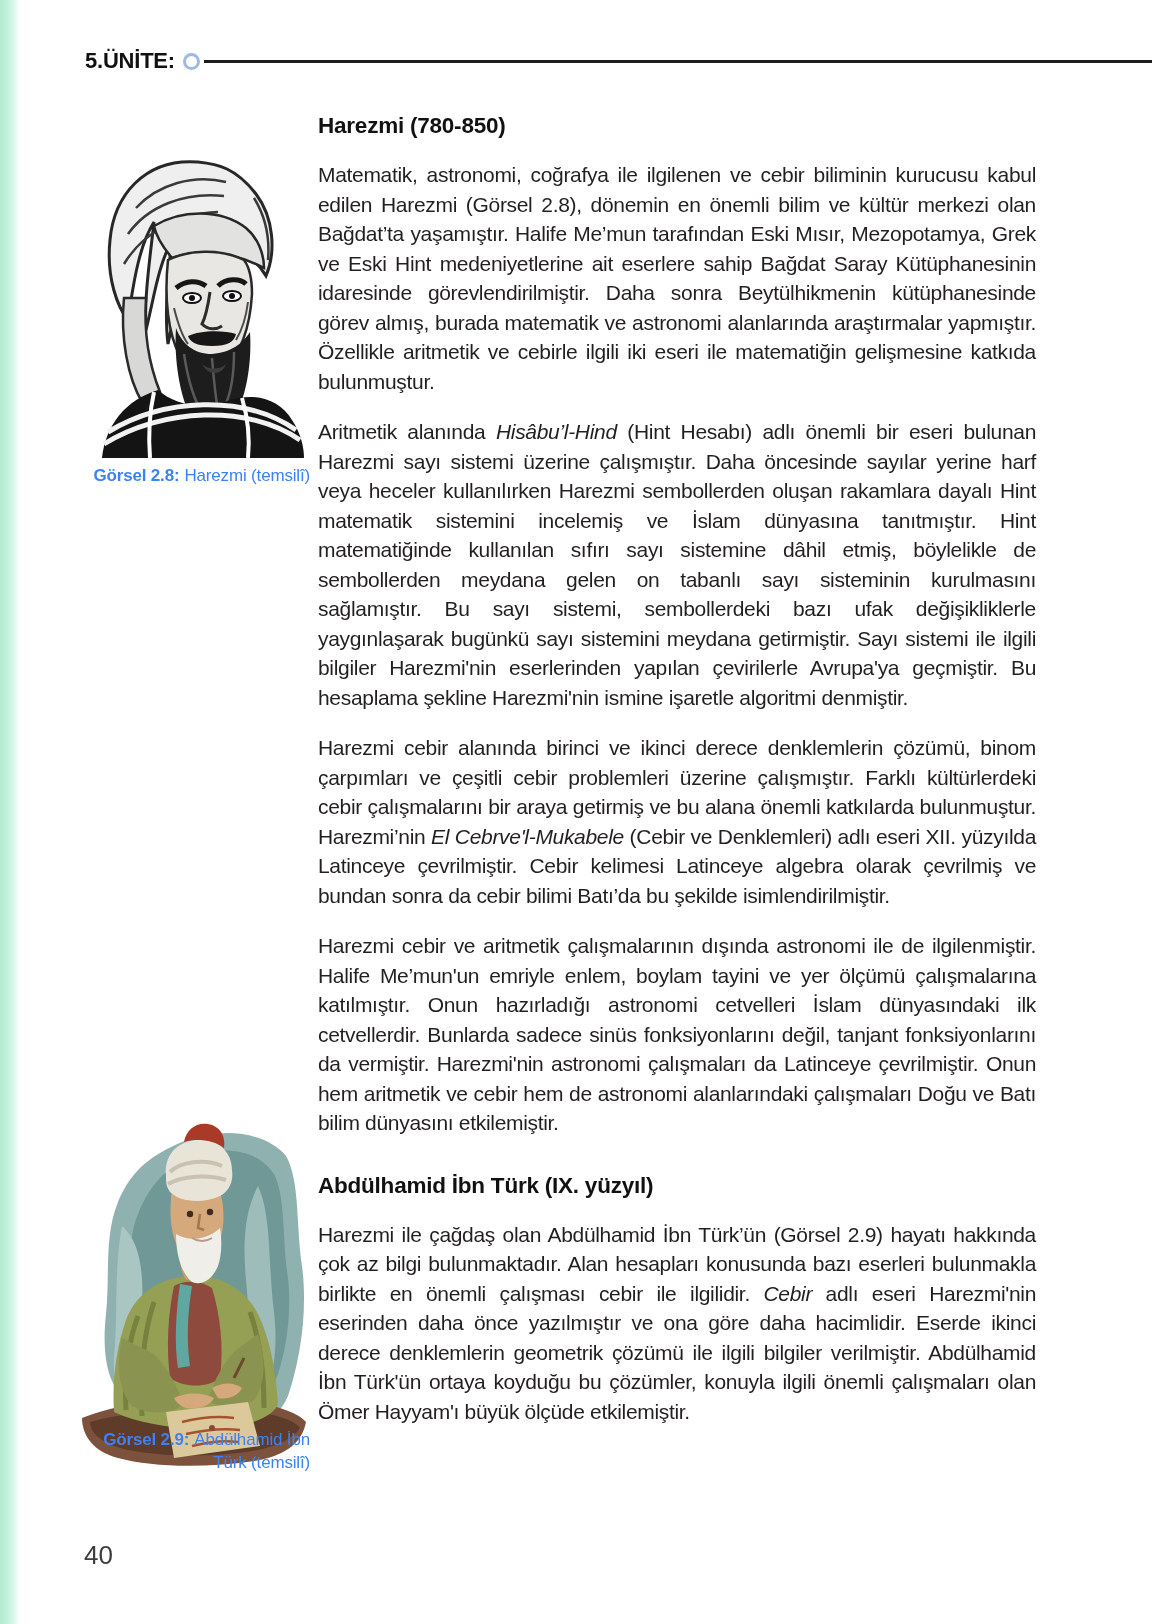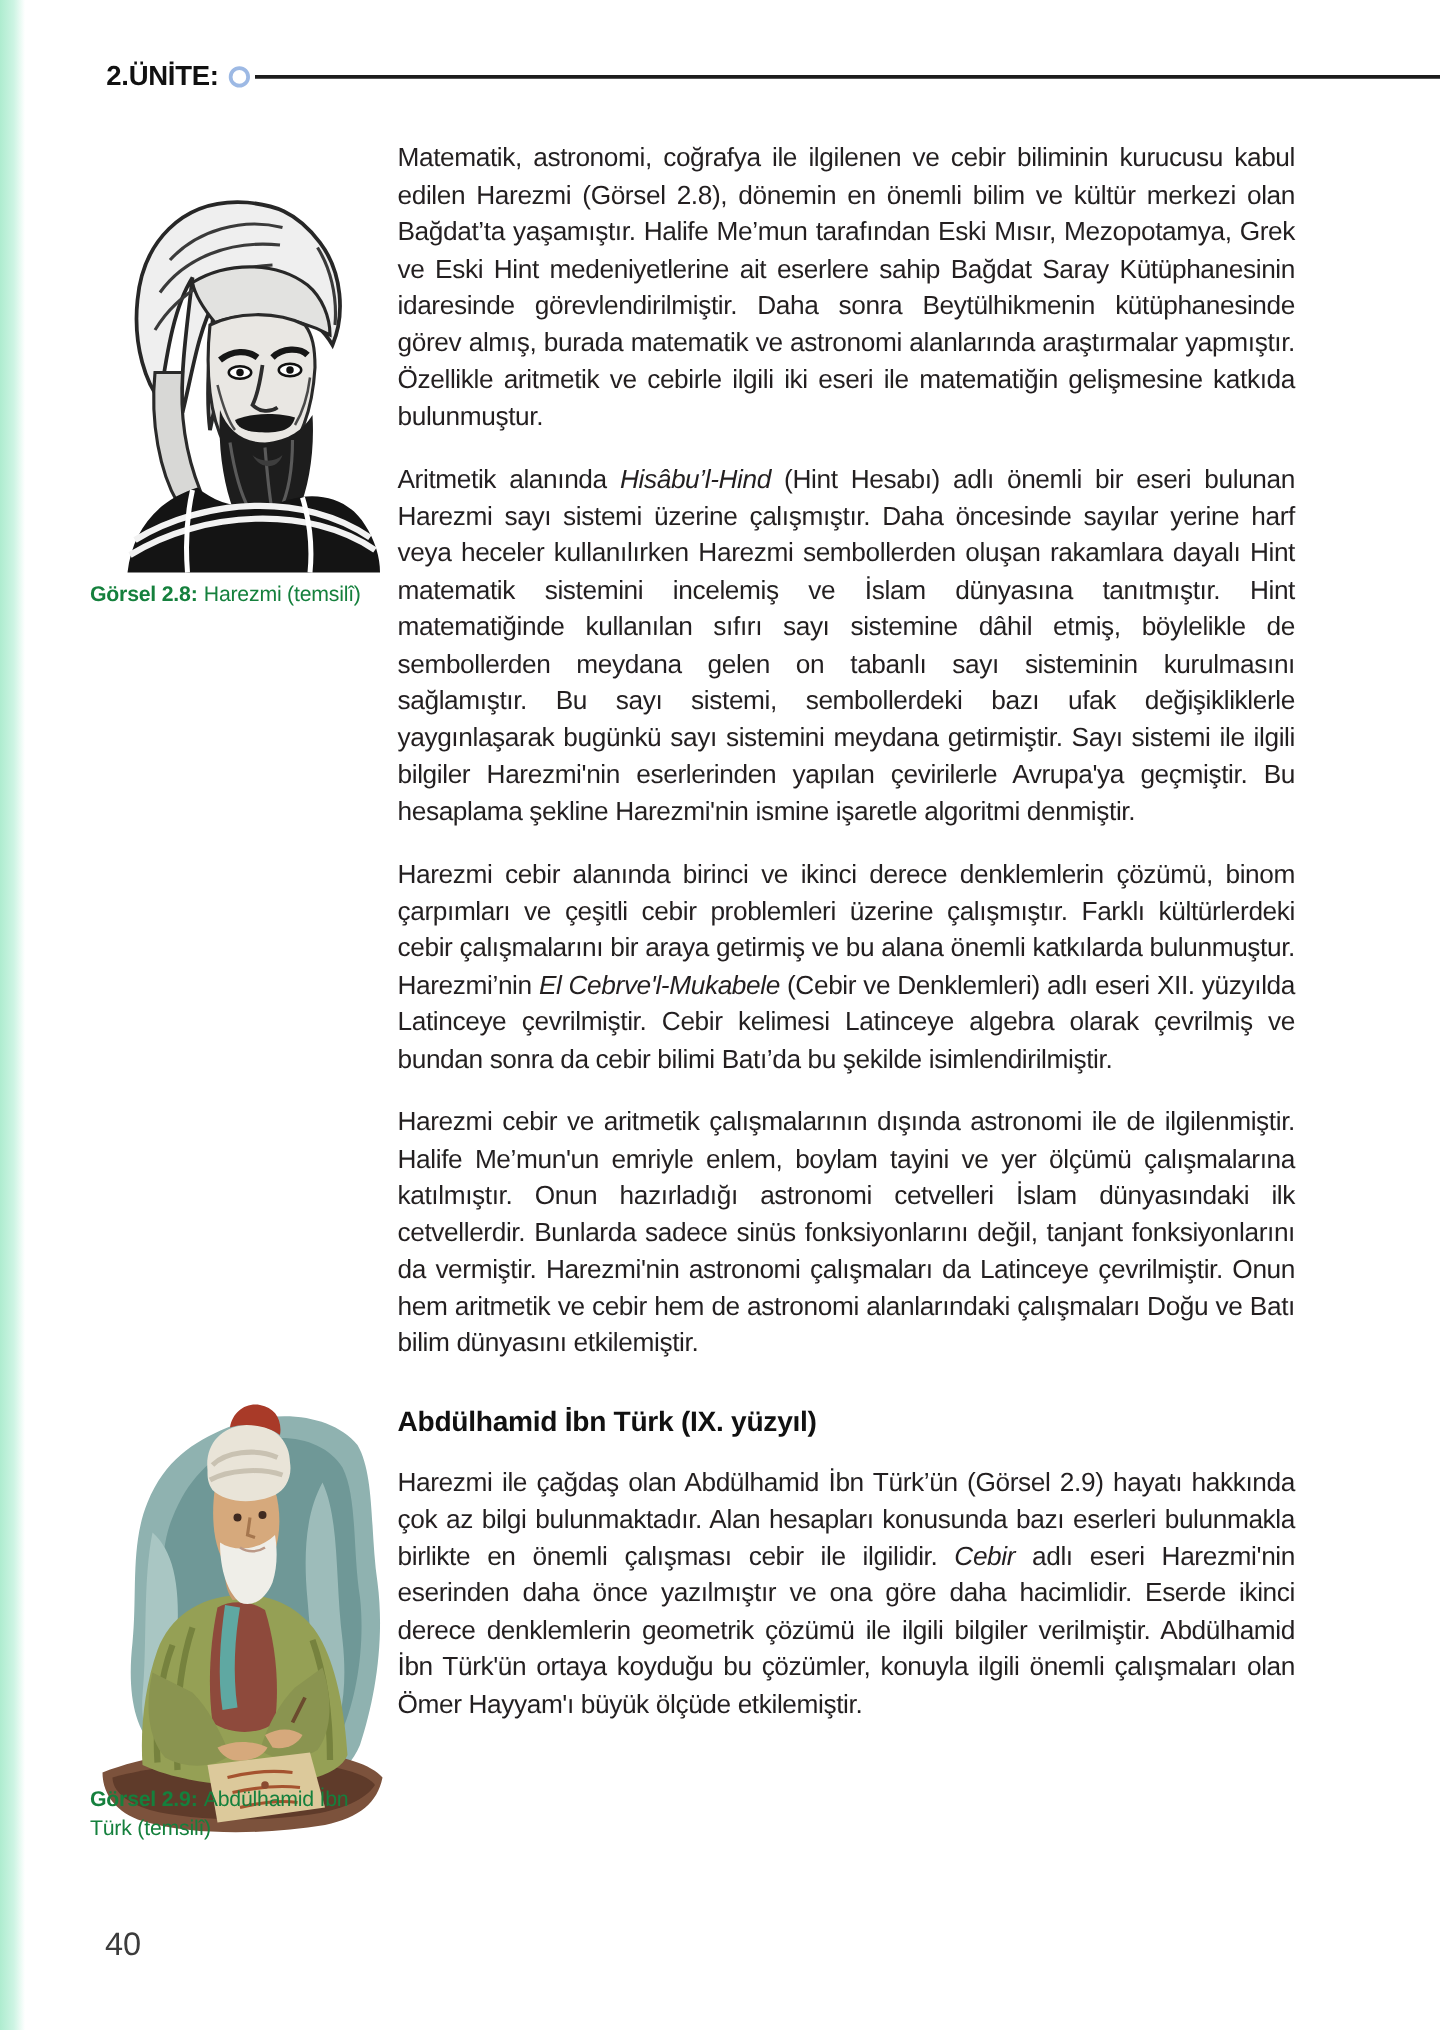--- a/index.html
+++ b/index.html
@@ -40,38 +40,38 @@
     font-size:22.5px;font-weight:bold;color:#111111;
     margin:0 0 20px 0;line-height:28px;text-align:left;letter-spacing:-0.01em;
   }
   h2.sec-heading.second{margin-top:34px;}
   p.body-par{margin:0 0 21px 0;}
   p.body-par i{font-style:italic;}
   
   .figure{position:absolute;}
   .fig-caption{
     position:absolute;left:72px;width:238px;
-    font-size:17px;line-height:23px;color:#15803d;text-align:left;
+    font-size:17px;line-height:23px;color:#3b82f6;text-align:right;
     letter-spacing:-0.01em;
   }
   .fig-caption .cap-label{font-weight:bold;margin-right:5px;}
   .page-number{
     position:absolute;left:84px;top:1540px;
     font-size:26px;color:#3c3c3c;letter-spacing:0;
   }
 </style>
 </head>
 <body>
 
 <div class="page">
 
   <div class="edge-stripe"></div>
 
   <div class="header">
-    <span class="unit-label">2.ÜNİTE:</span>
+    <span class="unit-label">5.ÜNİTE:</span>
     <span class="header-marker"></span>
     <span class="header-rule"></span>
   </div>
 
   <div class="figure" style="left:84px;top:148px;">
     <svg width="228" height="312" viewBox="0 0 228 312" aria-hidden="true">
 
       <path d="M114 14 C60 10 30 48 26 92 C22 130 34 160 44 172 C50 130 56 96 70 74 C66 110 60 150 62 182 C70 150 74 118 88 92 C84 124 80 164 84 196 C92 160 96 120 112 98 C140 92 168 104 182 128 C192 104 190 70 172 46 C152 20 134 16 114 14 Z" fill="#efefef" stroke="#272727" stroke-width="3"></path>
       <path d="M52 60 C74 36 110 26 142 34 M44 86 C64 58 100 44 140 48 M40 116 C58 86 92 66 134 64 M170 50 C180 66 186 88 184 112" stroke="#3a3a3a" stroke-width="2.5" fill="none"></path>
       <path d="M70 78 C96 62 136 60 162 80 C174 90 180 106 180 120 C150 104 116 100 88 110 C78 98 72 88 70 78 Z" fill="#e2e2e0" stroke="#272727" stroke-width="2.5"></path>
@@ -145,20 +145,21 @@
       <circle cx="150" cy="312" r="3" fill="#8a4a30"></circle>
 
       <path d="M172 262 L182 242" stroke="#6b4a2e" stroke-width="3"></path>
     </svg>
   </div>
   <div class="fig-caption" style="top:1428px;">
     <span class="cap-label">Görsel 2.9:</span><span>Abdülhamid İbn Türk (temsilî)</span>
   </div>
 
   <div class="main-col">
+    <h2 class="sec-heading">Harezmi (780-850)</h2>
     <p class="body-par"><span>Matematik, astronomi, coğrafya ile ilgilenen ve cebir biliminin kurucusu kabul edilen Harezmi (Görsel 2.8), dönemin en önemli bilim ve kültür merkezi olan Bağdat’ta yaşamıştır. Halife Me’mun tarafından Eski Mısır, Mezopotamya, Grek ve Eski Hint medeniyetlerine ait eserlere sahip Bağdat Saray Kütüphanesinin idaresinde görevlendirilmiştir. Daha sonra Beytülhikmenin kütüphanesinde görev almış, burada matematik ve astronomi alanlarında araştırmalar yapmıştır. Özellikle aritmetik ve cebirle ilgili iki eseri ile matematiğin gelişmesine katkıda bulunmuştur.</span></p>
     <p class="body-par"><span>Aritmetik alanında </span><i>Hisâbu’l-Hind</i><span> (Hint Hesabı) adlı önemli bir eseri bulunan Harezmi sayı sistemi üzerine çalışmıştır. Daha öncesinde sayılar yerine harf veya heceler kullanılırken Harezmi sembollerden oluşan rakamlara dayalı Hint matematik sistemini incelemiş ve İslam dünyasına tanıtmıştır. Hint matematiğinde kullanılan sıfırı sayı sistemine dâhil etmiş, böylelikle de sembollerden meydana gelen on tabanlı sayı sisteminin kurulmasını sağlamıştır. Bu sayı sistemi, sembollerdeki bazı ufak değişikliklerle yaygınlaşarak bugünkü sayı sistemini meydana getirmiştir. Sayı sistemi ile ilgili bilgiler Harezmi'nin eserlerinden yapılan çevirilerle Avrupa'ya geçmiştir. Bu hesaplama şekline Harezmi'nin ismine işaretle algoritmi denmiştir.</span></p>
     <p class="body-par"><span>Harezmi cebir alanında birinci ve ikinci derece denklemlerin çözümü, binom çarpımları ve çeşitli cebir problemleri üzerine çalışmıştır. Farklı kültürlerdeki cebir çalışmalarını bir araya getirmiş ve bu alana önemli katkılarda bulunmuştur. Harezmi’nin </span><i>El Cebrve'l-Mukabele</i><span> (Cebir ve Denklemleri) adlı eseri XII. yüzyılda Latinceye çevrilmiştir. Cebir kelimesi Latinceye algebra olarak çevrilmiş ve bundan sonra da cebir bilimi Batı’da bu şekilde isimlendirilmiştir.</span></p>
     <p class="body-par"><span>Harezmi cebir ve aritmetik çalışmalarının dışında astronomi ile de ilgilenmiştir. Halife Me’mun'un emriyle enlem, boylam tayini ve yer ölçümü çalışmalarına katılmıştır. Onun hazırladığı astronomi cetvelleri İslam dünyasındaki ilk cetvellerdir. Bunlarda sadece sinüs fonksiyonlarını değil, tanjant fonksiyonlarını da vermiştir. Harezmi'nin astronomi çalışmaları da Latinceye çevrilmiştir. Onun hem aritmetik ve cebir hem de astronomi alanlarındaki çalışmaları Doğu ve Batı bilim dünyasını etkilemiştir.</span></p>
     <h2 class="sec-heading second">Abdülhamid İbn Türk (IX. yüzyıl)</h2>
     <p class="body-par"><span>Harezmi ile çağdaş olan Abdülhamid İbn Türk’ün (Görsel 2.9) hayatı hakkında çok az bilgi bulunmaktadır. Alan hesapları konusunda bazı eserleri bulunmakla birlikte en önemli çalışması cebir ile ilgilidir. </span><i>Cebir</i><span> adlı eseri Harezmi'nin eserinden daha önce yazılmıştır ve ona göre daha hacimlidir. Eserde ikinci derece denklemlerin geometrik çözümü ile ilgili bilgiler verilmiştir. Abdülhamid İbn Türk'ün ortaya koyduğu bu çözümler, konuyla ilgili önemli çalışmaları olan Ömer Hayyam'ı büyük ölçüde etkilemiştir.</span></p>
   </div>
 
   <div class="page-number">40</div>
 

